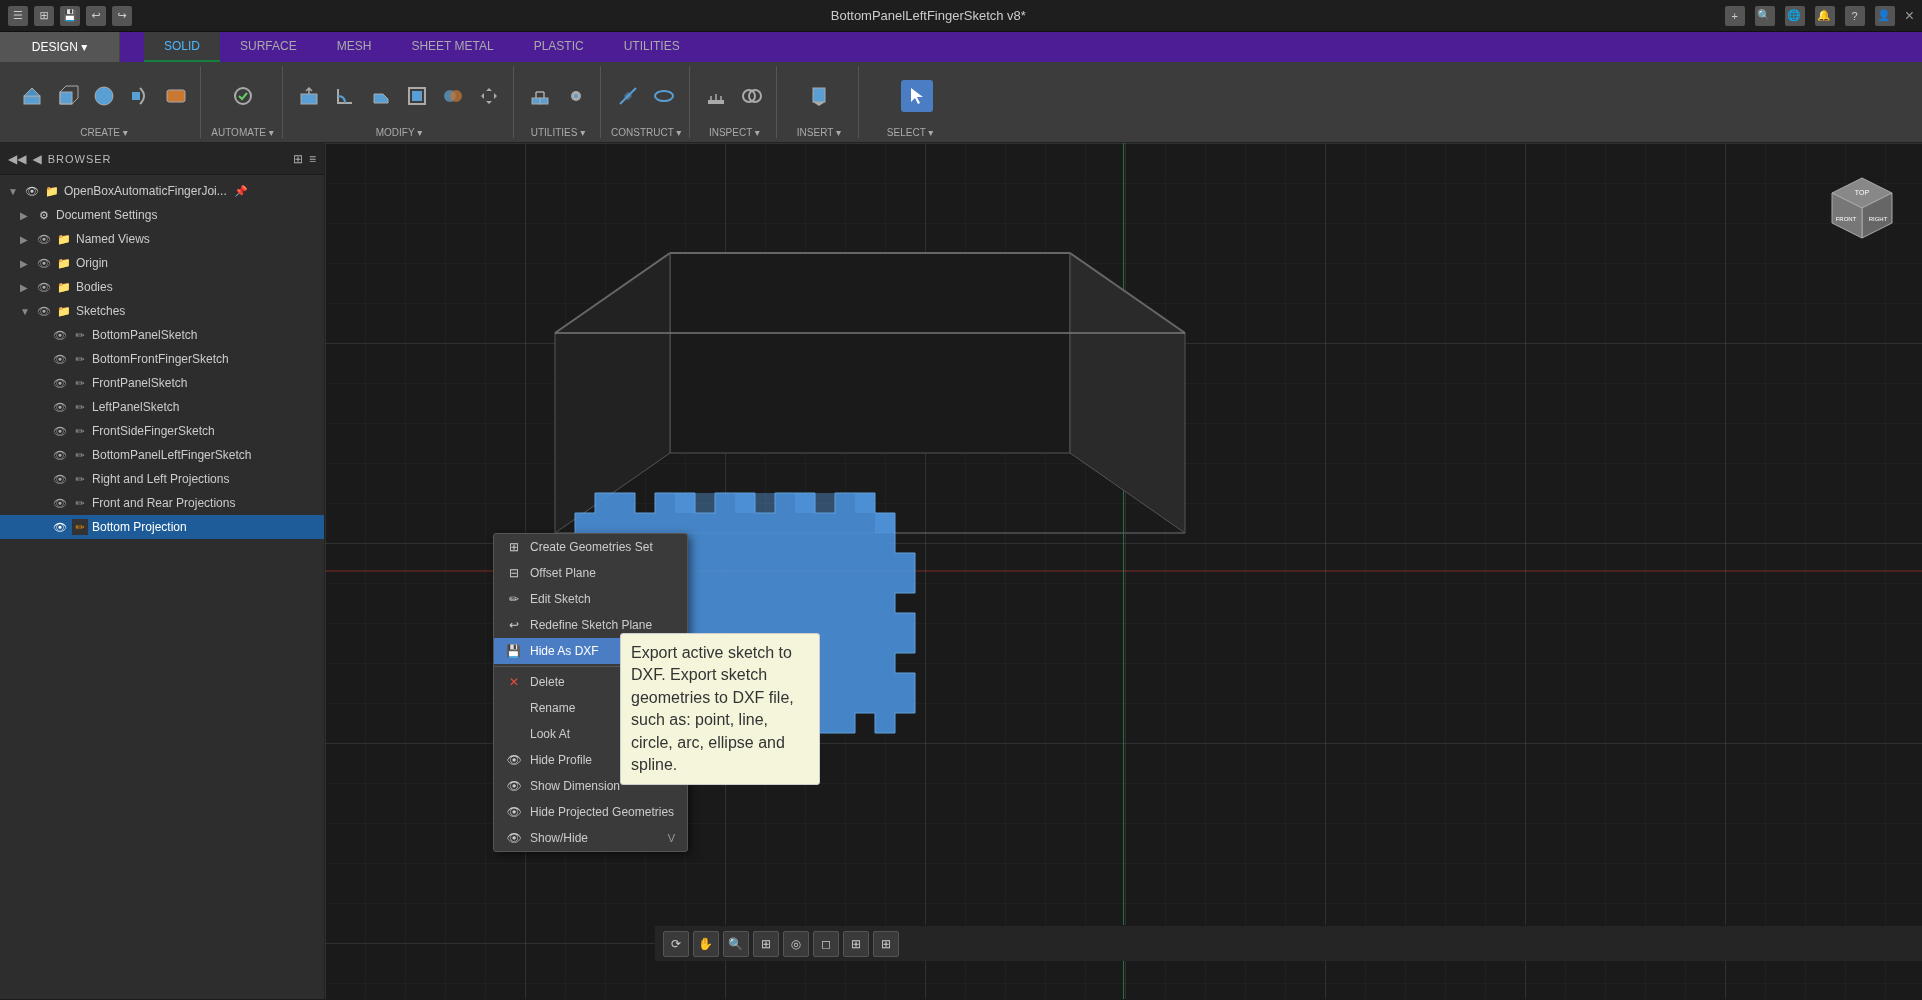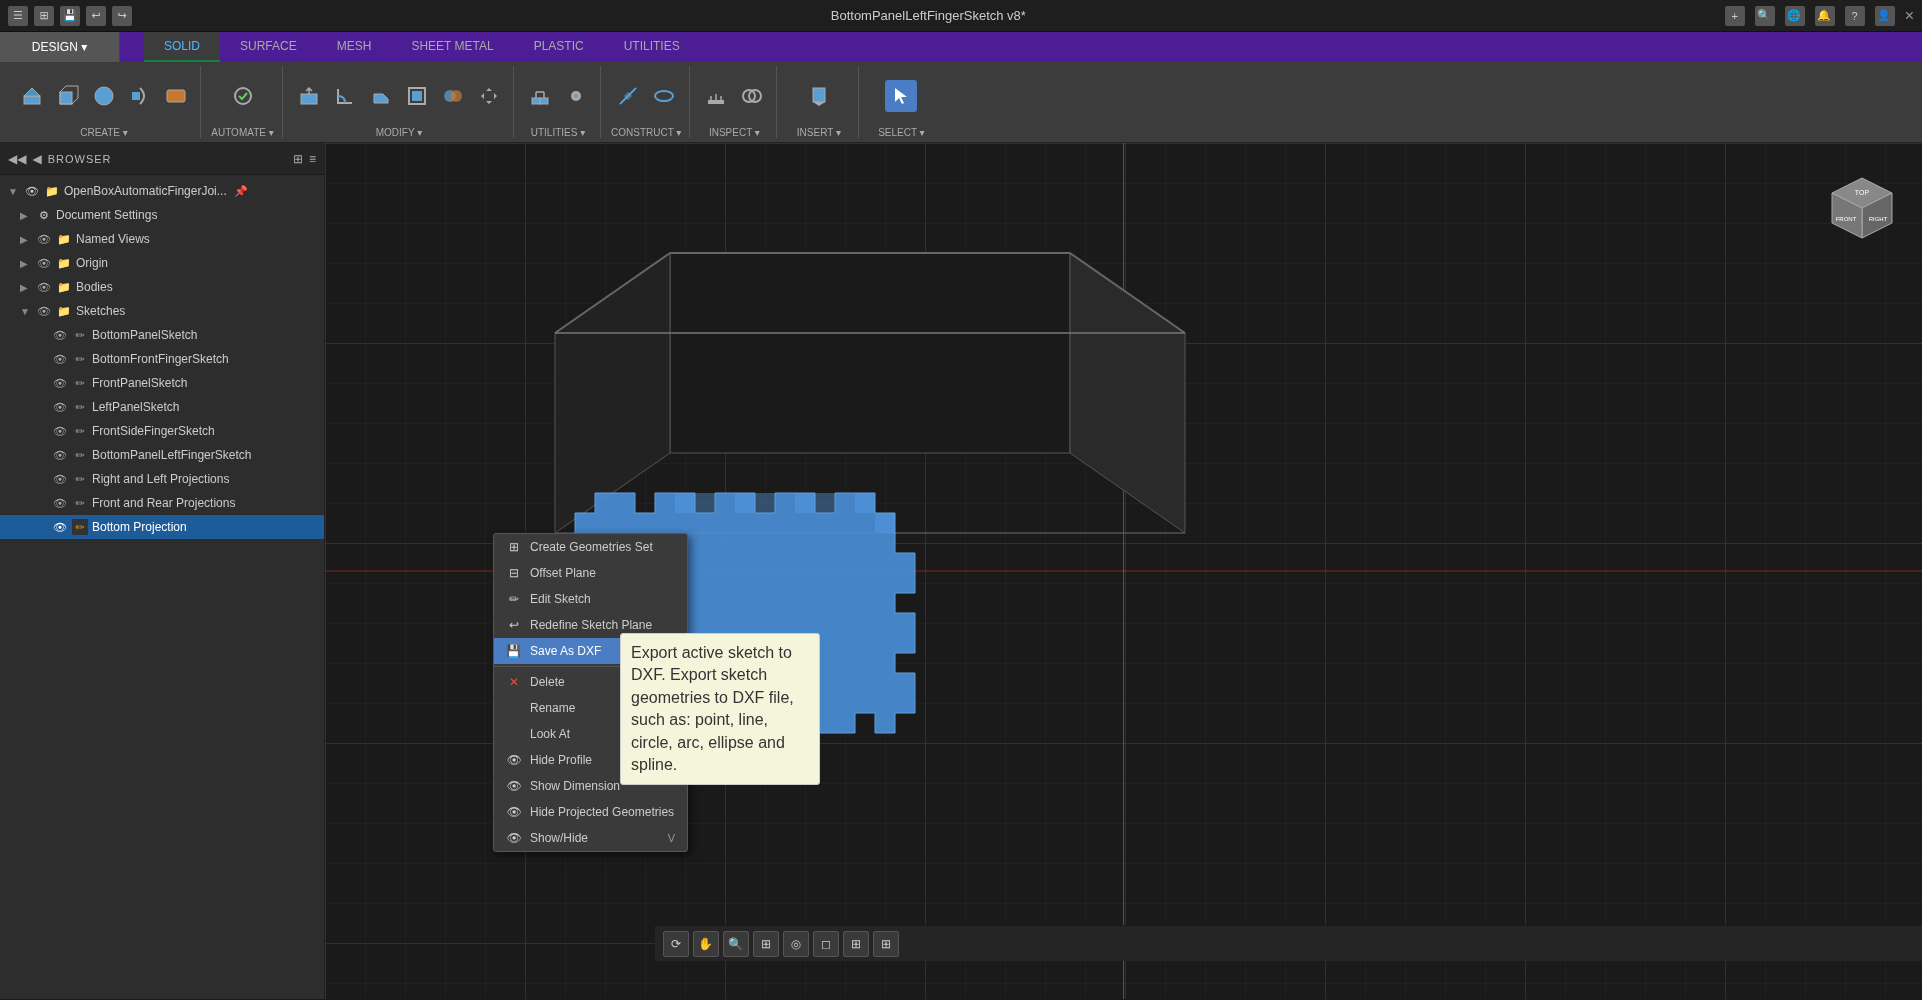--- a/index.html
+++ b/index.html
@@ -501,21 +501,21 @@
         <div class="tool-btn">
           <svg width="24" height="24" viewBox="0 0 24 24">
               <rect x="6" y="4" width="12" height="14" fill="#5a9fd4" stroke="#aaa" stroke-width="1"></rect>
               <path d="M6 18 L12 22 L18 18" fill="#aaa"></path>
             </svg>
         </div>
       </div>
       <div class="tool-group-label">INSERT ▾</div>
     </div>
 
-    <div class="tool-group" style="border-right:none;">
+    <div class="tool-group" style="border-right:none;align-items:flex-end;">
       <div class="tool-group-inner">
         <div class="tool-btn active">
           <svg width="24" height="24" viewBox="0 0 24 24">
               <path d="M6 4 L6 18 L10 14 L13 20 L15 19 L12 13 L18 13 Z" fill="#fff"></path>
             </svg>
         </div>
       </div>
       <div class="tool-group-label">SELECT ▾</div>
     </div>
   </div>
@@ -739,21 +739,21 @@
         <span class="ctx-label">Edit Sketch</span>
       </div>
 
       <div class="ctx-item">
         <span class="ctx-icon">↩</span>
         <span class="ctx-label">Redefine Sketch Plane</span>
       </div>
 
       <div class="ctx-item highlighted">
         <span class="ctx-icon">💾</span>
-        <span class="ctx-label">Save As DXF</span>
+        <span class="ctx-label">Hide As DXF</span>
       </div>
       <div class="ctx-divider"></div>
 
       <div class="ctx-item">
         <span class="ctx-icon" style="color:#e74c3c;">✕</span>
         <span class="ctx-label">Delete</span>
       </div>
 
       <div class="ctx-item">
         <span class="ctx-icon"></span>

